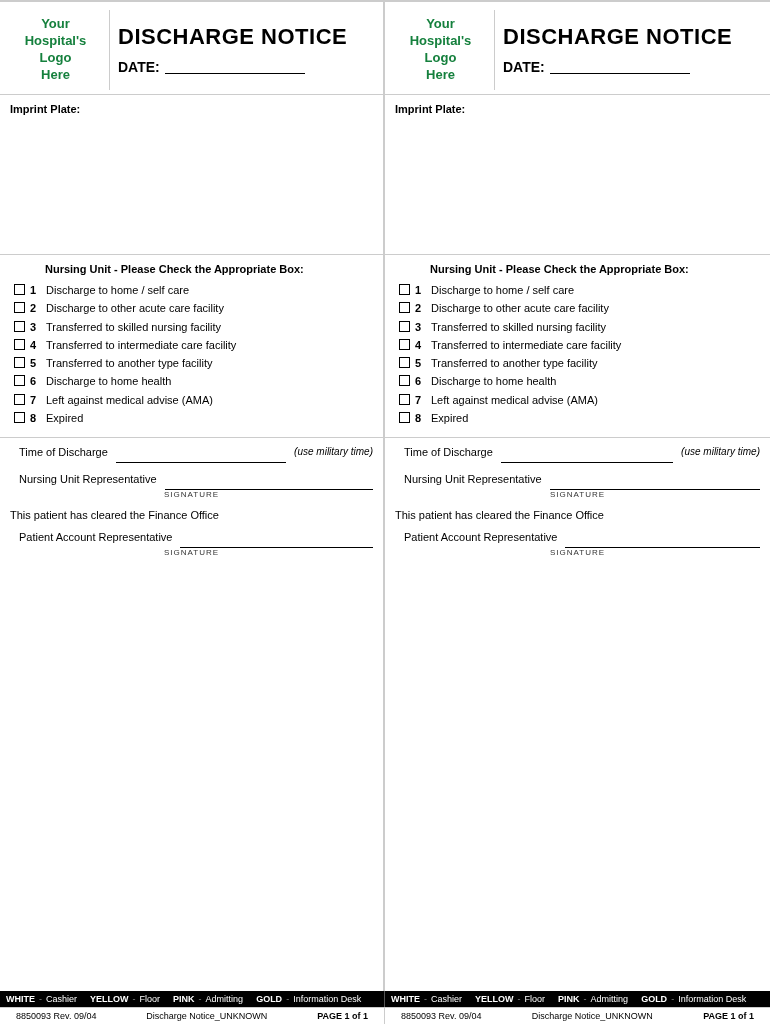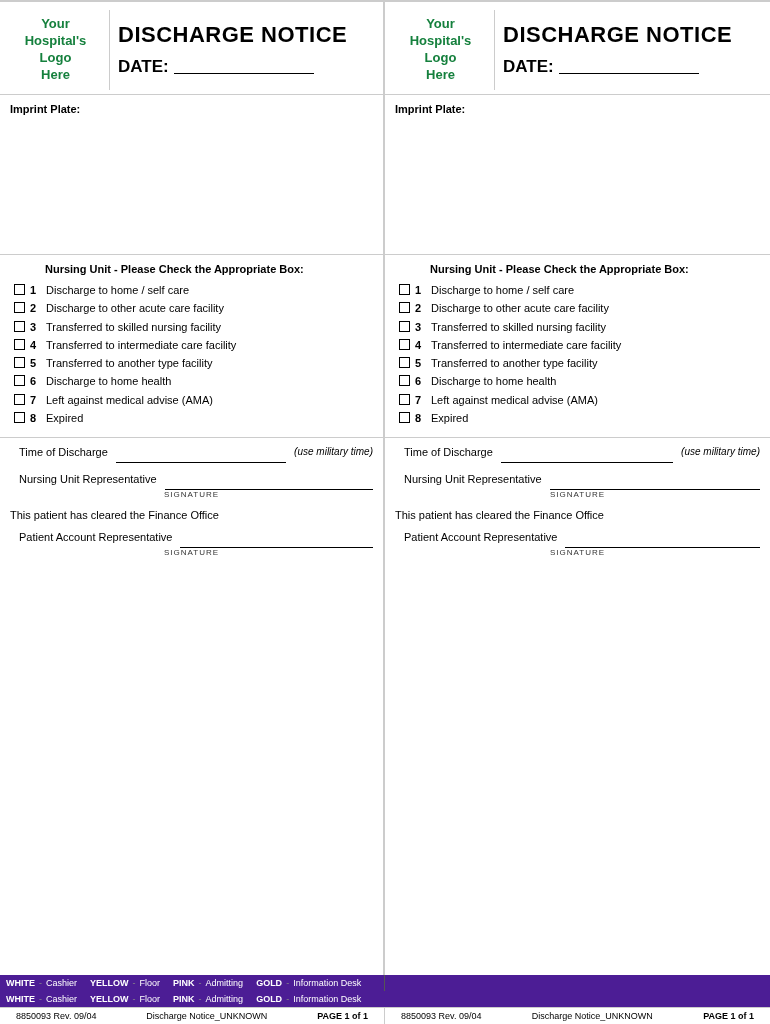--- a/index.html
+++ b/index.html
@@ -57,21 +57,21 @@
       font-size: 22px;
       font-weight: 900;
       letter-spacing: 0.5px;
       color: #000;
       line-height: 1.1;
     }
     .date-line {
       display: flex;
       align-items: center;
       margin-top: 10px;
-      font-size: 17px;
+      font-size: 14px;
       font-weight: bold;
     }
     .date-line span {
       font-weight: bold;
     }
     .date-underline {
       border-bottom: 1px solid #000;
       width: 140px;
       display: inline-block;
       margin-left: 5px;
@@ -160,25 +160,24 @@
       font-size: 10px;
       white-space: nowrap;
       padding-bottom: 2px;
       font-style: italic;
     }
     .clearance-text {
       font-size: 11px;
       margin-bottom: 10px;
     }
     .footer-bar {
-      background: #4c1d95;
+      background: #000000;
       color: #fff;
       display: flex;
       width: 100%;
-      flex-direction: column;
     }
     .footer-panel {
       width: 385px;
       display: flex;
       align-items: center;
       padding: 3px 6px;
       font-size: 9px;
       gap: 4px;
       border-right: 1px solid #555;
     }

